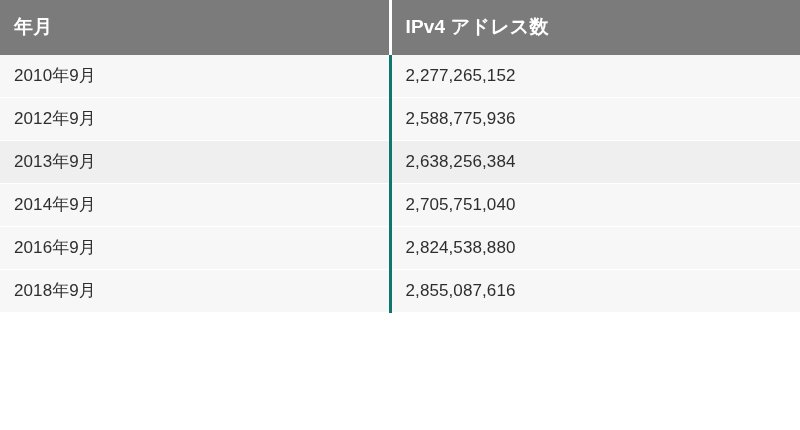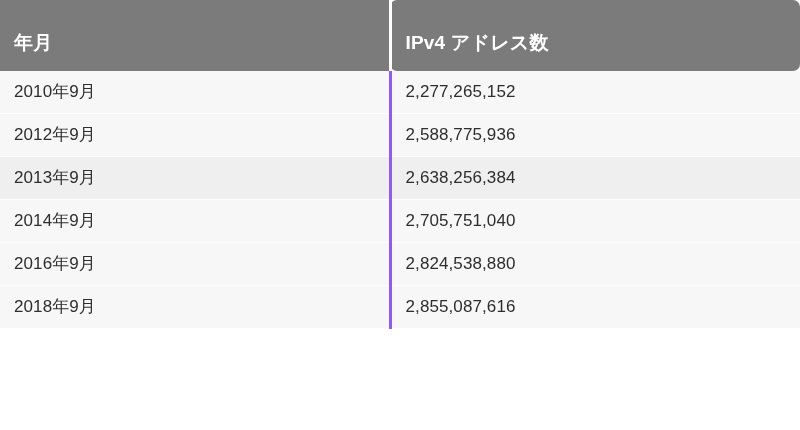--- a/index.html
+++ b/index.html
@@ -26,38 +26,37 @@
   }
   table.data-table col.col-month { width: 390px; }
   table.data-table col.col-value { width: 410px; }
 
   thead th {
     background: #7b7b7b;
     color: #ffffff;
     font-size: 19px;
     font-weight: bold;
     text-align: left;
-    padding: 28px 14px 13px 14px;
+    padding: 12px 14px 13px 14px;
     height: 30px;
     vertical-align: middle;
     border-right: 3px solid #ffffff;
     letter-spacing: 0.2px;
   }
   thead th:last-child {
     border-right: none;
-    border-radius: 7px;
   }
 
   tbody td {
     font-size: 17px;
     padding: 9px 14px 10px 14px;
     height: 18px;
     vertical-align: middle;
     color: #2e2e2e;
-    border-right: 3px solid #8b5cf6;
+    border-right: 3px solid #0f766e;
     border-bottom: 1px solid #ffffff;
     letter-spacing: 0.1px;
   }
   tbody td:last-child {
     border-right: none;
   }
   tbody tr.row-odd td { background: #f7f7f7; }
   tbody tr.row-even td { background: #efefef; }
 </style>
 </head>

